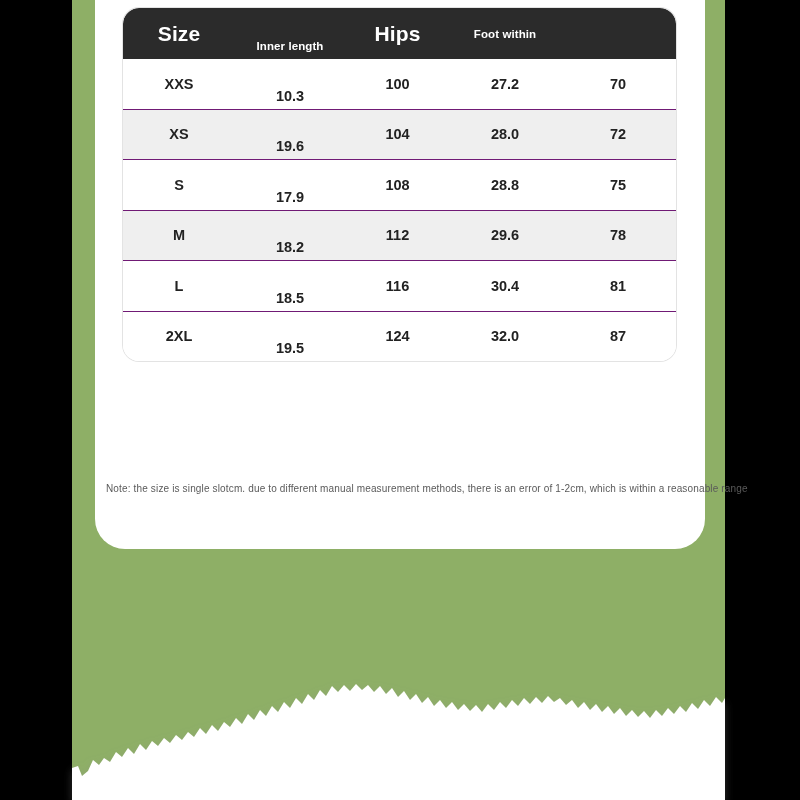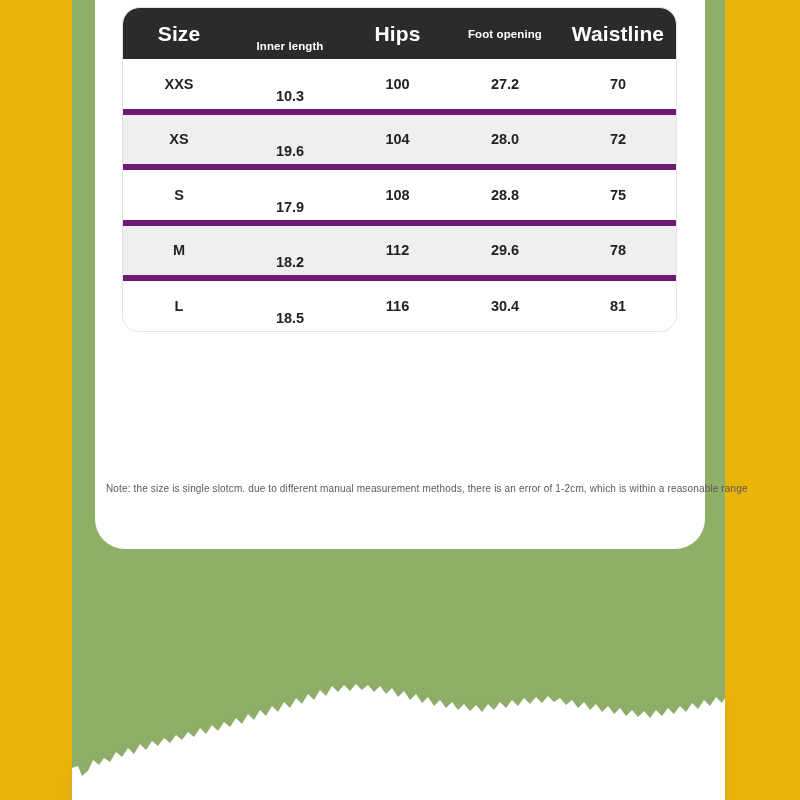--- a/index.html
+++ b/index.html
@@ -13,21 +13,21 @@
     overflow: hidden;
     font-family: "Liberation Sans", sans-serif;
     position: relative;
   }
 
   
   #page {
     position: absolute;
     left: 0; top: 0;
     width: 800px; height: 800px;
-    background: #eab308;
+    background: #000000;
     overflow: hidden;
   }
 
   
   .green-panel {
     position: absolute;
     left: 72px;
     top: 0;
     width: 653px;
     height: 800px;
@@ -70,21 +70,21 @@
     font-weight: bold;
     letter-spacing: .1px;
   }
   .table-head .cell.big   { font-size: 21px; }
   .table-head .cell.small { font-size: 11.5px; }
 
   .table-row {
     display: flex;
     height: 49.5px;
     align-items: center;
-    border-bottom: 6px solid #701a75;
+    border-bottom: 1px solid #701a75;
   }
   .table-row:last-child { border-bottom: none; }
   .table-row.odd  { background: #ffffff; }
   .table-row.even { background: #efefef; }
 
   .table-row .cell {
     text-align: center;
     font-size: 14.5px;
     font-weight: bold;
     color: #222222;
@@ -128,22 +128,21 @@
 
   <div class="green-panel"></div>
 
   <div class="white-card"></div>
 
   <div class="size-table">
     <div class="table-head" id="thead">
         <div class="cell c0 big">Size</div>
         <div class="cell c1 small">Inner length</div>
         <div class="cell c2 big">Hips</div>
-        <div class="cell c3 small">Foot opening</div>
-        <div class="cell c4 big">Waistline</div>
+        <div class="cell c3 small">Foot within</div>
       </div>
     <div id="tbody">
         <div class="table-row odd">
           <div class="cell c0">XXS</div>
           <div class="cell c1">10.3</div>
           <div class="cell c2">100</div>
           <div class="cell c3">27.2</div>
           <div class="cell c4">70</div>
         </div>
         <div class="table-row even">
@@ -166,20 +165,27 @@
           <div class="cell c2">112</div>
           <div class="cell c3">29.6</div>
           <div class="cell c4">78</div>
         </div>
         <div class="table-row odd">
           <div class="cell c0">L</div>
           <div class="cell c1">18.5</div>
           <div class="cell c2">116</div>
           <div class="cell c3">30.4</div>
           <div class="cell c4">81</div>
+        </div>
+        <div class="table-row odd">
+          <div class="cell c0">2XL</div>
+          <div class="cell c1">19.5</div>
+          <div class="cell c2">124</div>
+          <div class="cell c3">32.0</div>
+          <div class="cell c4">87</div>
         </div>
       </div>
   </div>
 
   <div class="footnote">Note: the size is single slotcm. due to different manual measurement methods, there is an error of 1-2cm, which is within a reasonable range</div>
 
   <div class="torn-wrap">
     <svg width="800" height="160" viewBox="0 0 800 160" xmlns="http://www.w3.org/2000/svg">
       <defs>
         <filter id="tornShadow" x="-10%" y="-30%" width="120%" height="170%">

